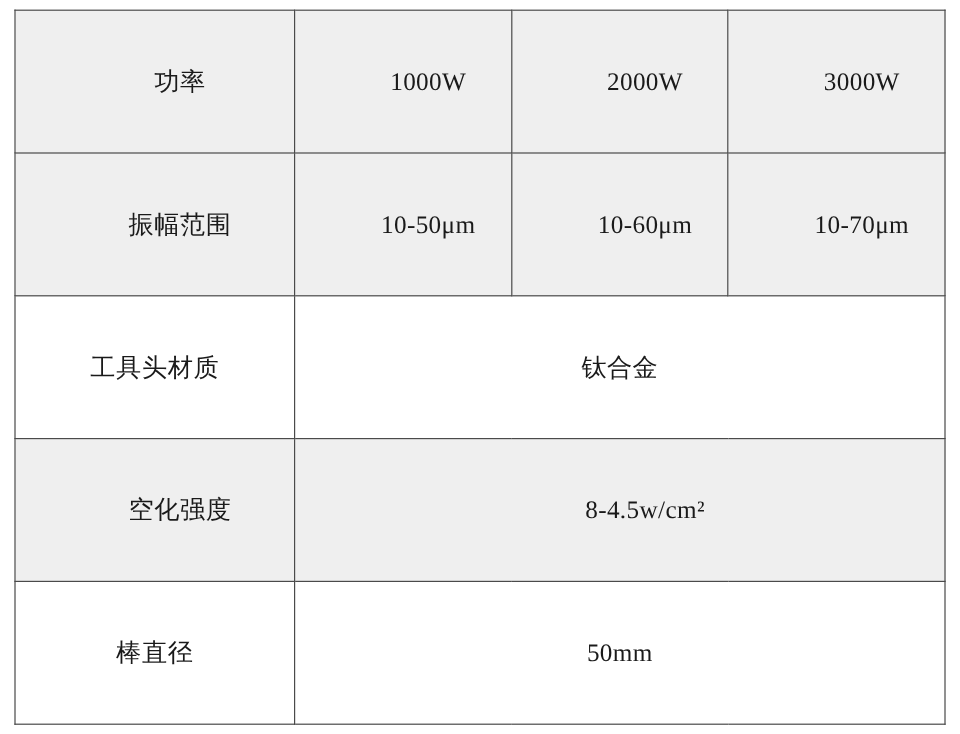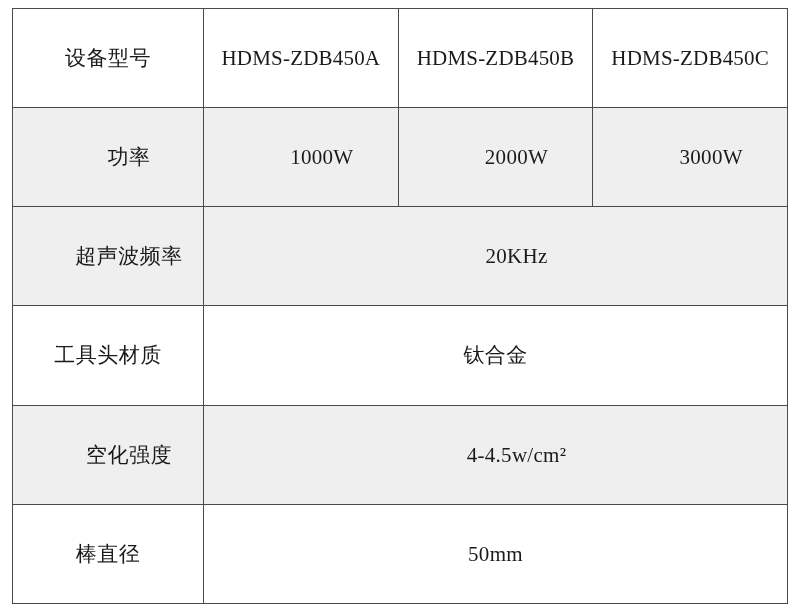--- a/index.html
+++ b/index.html
@@ -58,43 +58,39 @@
     font-size: 20px;
     letter-spacing: 0.2px;
   }
 </style>
 </head>
 <body>
 
 <div class="sheet">
   <table class="spec">
     <tbody>
-        <tr class="plain">
-          <td class="label">设备型号</td>
-          <td class="model">HDMS-ZDB450A</td>
-          <td class="model">HDMS-ZDB450B</td>
-          <td class="model">HDMS-ZDB450C</td>
-        </tr>
         <tr class="shaded">
           <td class="label">功率</td>
           <td class="val">1000W</td>
           <td class="val">2000W</td>
           <td class="val">3000W</td>
         </tr>
         <tr class="shaded">
-          <td class="label">超声波频率</td>
-          <td class="val" colspan="3">20KHz</td>
+          <td class="label">振幅范围</td>
+          <td class="val">10-50μm</td>
+          <td class="val">10-60μm</td>
+          <td class="val">10-70μm</td>
         </tr>
         <tr class="plain">
           <td class="label">工具头材质</td>
           <td class="val" colspan="3">钛合金</td>
         </tr>
         <tr class="shaded">
           <td class="label">空化强度</td>
-          <td class="val" colspan="3">4-4.5w/cm²</td>
+          <td class="val" colspan="3">8-4.5w/cm²</td>
         </tr>
         <tr class="plain">
           <td class="label">棒直径</td>
           <td class="val" colspan="3">50mm</td>
         </tr>
       </tbody>
   </table>
 </div>
 
 </body></html>

